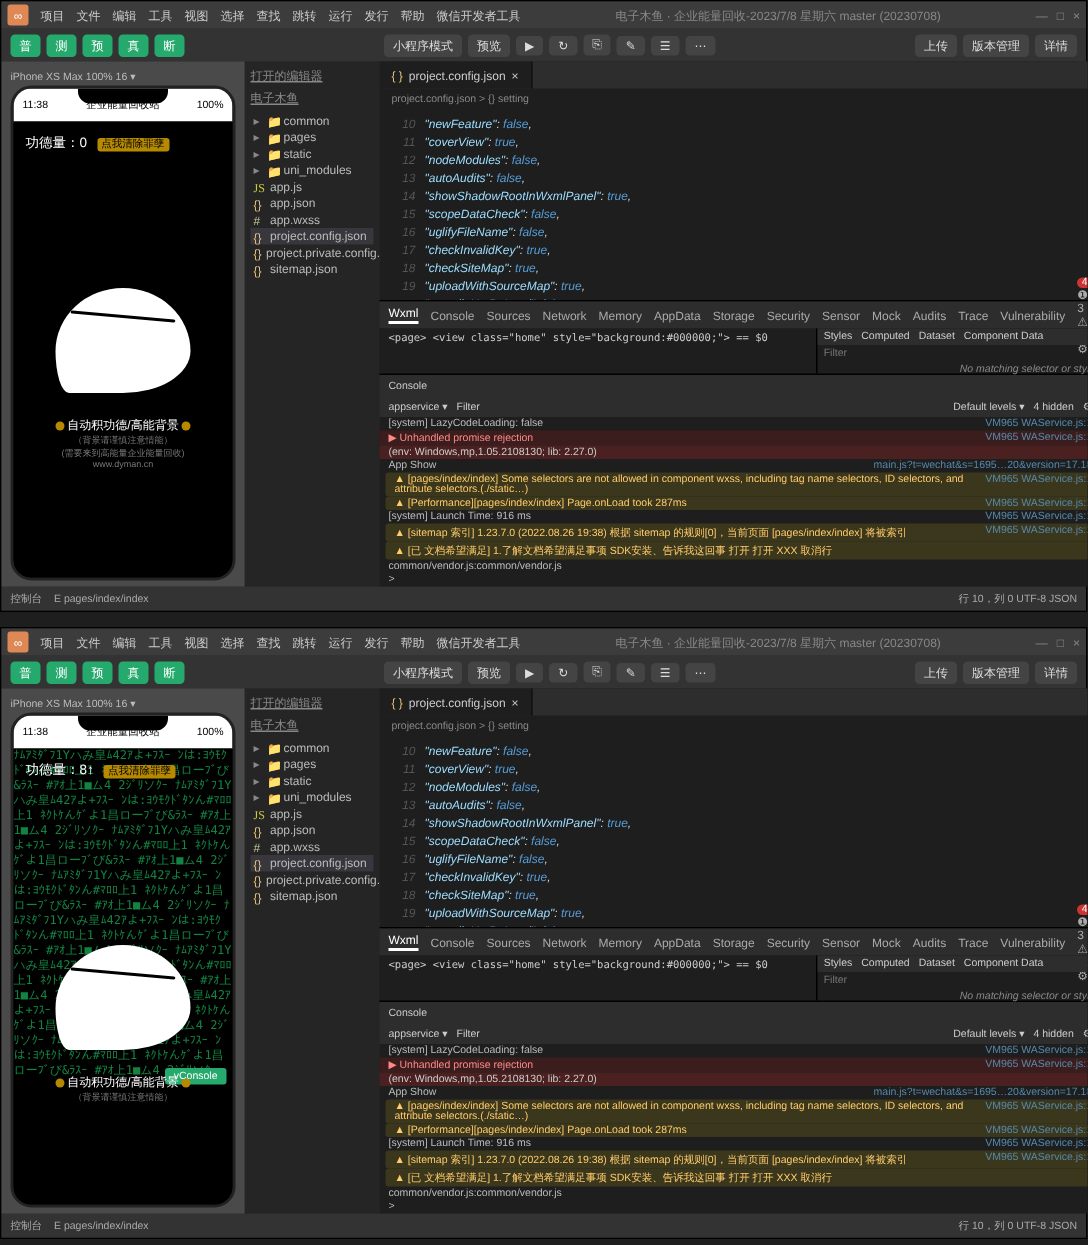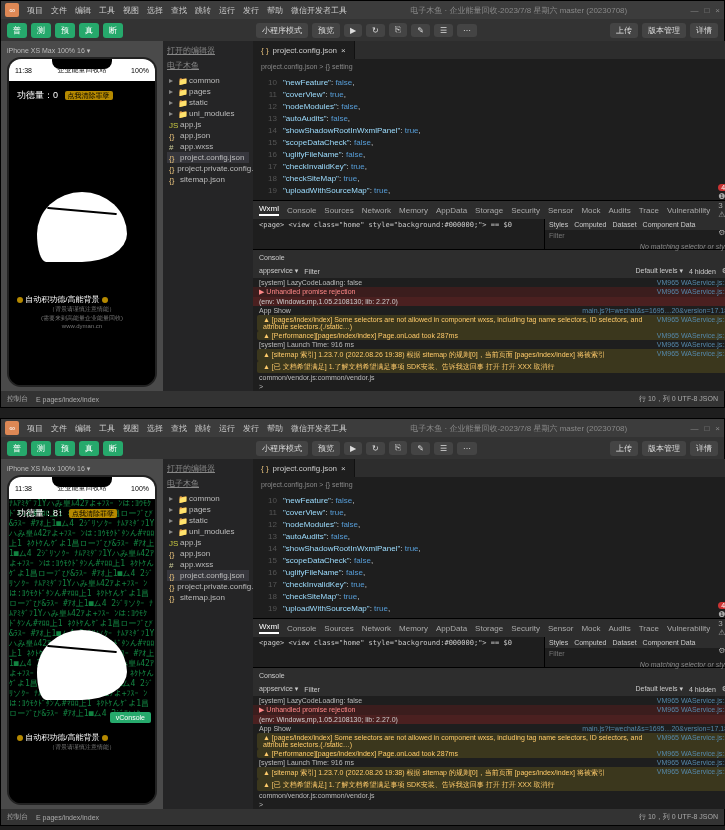--- a/index.html
+++ b/index.html
@@ -27,41 +27,41 @@
 .phone-top { height: 22px; background: #fff; display: flex; align-items: center; justify-content: center; font-size: 7px; color: #000; position: relative; }
 .phone-top .time { position: absolute; left: 6px; }
 .phone-top .batt { position: absolute; right: 6px; }
 .phone-body { position: absolute; top: 22px; bottom: 0; left: 0; right: 0; background: #000; display: flex; flex-direction: column; padding: 8px; }
 .phone-body.matrix { background: #000; }
 .matrix-rain { position: absolute; inset: 0; opacity: 0.55; font-size: 8px; color: #2e7; font-family: monospace; line-height: 10px; overflow: hidden; }
 .energy { color: #fff; font-size: 9px; }
 .warn { background: #b58900; color: #000; font-size: 7px; padding: 1px 3px; border-radius: 2px; margin-left: 4px; }
 .leaf { width: 90px; height: 70px; background: #fff; border-radius: 50% 50% 50% 10% / 60% 60% 40% 40%; margin: 90px auto 10px; position: relative; }
 .leaf::after { content: ""; position: absolute; top: 18px; left: 10px; right: 10px; height: 2px; background: #000; border-radius: 2px; transform: rotate(5deg); }
-.phone-label { color: #fff; font-size: 8px; text-align: left; margin-top: 22px; }
+.phone-label { color: #fff; font-size: 8px; text-align: center; margin-top: 6px; }
 .phone-sub { color: #777; font-size: 6px; text-align: center; }
 .dot { display: inline-block; width: 6px; height: 6px; background: #b58900; border-radius: 50%; vertical-align: middle; }
 .vconsole { position: absolute; right: 4px; bottom: 80px; background: #26a96c; color: #fff; padding: 2px 6px; font-size: 7px; border-radius: 2px; }
 
 .filetree { width: 90px; background: #252526; padding: 4px; font-size: 8px; color: #bbb; }
 .filetree .hd { color: #888; margin-bottom: 4px; text-decoration: underline; }
 .filetree .item { padding: 1px 2px; display: flex; align-items: center; gap: 3px; }
 .filetree .item.sel { background: #37373d; }
 .filetree .folder::before { content: "▸"; color: #888; margin-right: 2px; }
 .filetree .fico { width: 8px; height: 8px; display: inline-block; }
-.fjs { color: #cbcb41; }
+.fjs { color: #cbcb41; font-family: Liberation Serif, serif; }
 .fjson { color: #e6c07b; }
 .ffolder { color: #cc9; }
 
 .editor { flex: 1; display: flex; flex-direction: column; background: #1e1e1e; }
 .tabs { height: 18px; background: #2d2d2d; display: flex; }
 .tab { padding: 2px 8px; background: #1e1e1e; border-right: 1px solid #111; font-size: 8px; display: flex; align-items: center; gap: 4px; }
 .bread { height: 14px; padding: 0 8px; font-size: 7px; color: #888; display: flex; align-items: center; }
 .code { flex: 1; padding: 4px 8px; font-family: monospace; font-size: 8px; line-height: 12px; overflow: hidden; }
-.code .ln { display: flex; }
+.code .ln { display: flex; font-style: italic; }
 .code .gutter { width: 22px; color: #555; text-align: right; padding-right: 6px; }
 .ck { color: #9cdcfe; } 
 .cb { color: #569cd6; } 
 .cp { color: #d4d4d4; } 
 
 .devtools { position: relative; border-top: 1px solid #000; }
 .dt-tabs { height: 18px; background: #2d2d2d; display: flex; align-items: center; gap: 8px; padding: 0 6px; font-size: 8px; color: #aaa; }
 .dt-tabs .active { color: #fff; border-bottom: 2px solid #fff; padding-bottom: 1px; }
 .dt-tabs .badge { background: #c33; color: #fff; padding: 0 3px; border-radius: 6px; font-size: 7px; }
 .dt-body { display: flex; height: 30px; background: #1e1e1e; }

